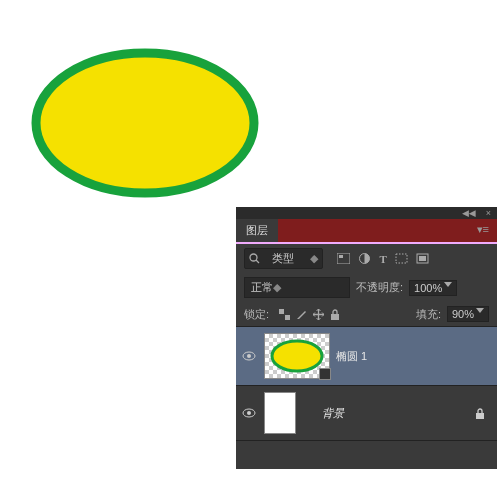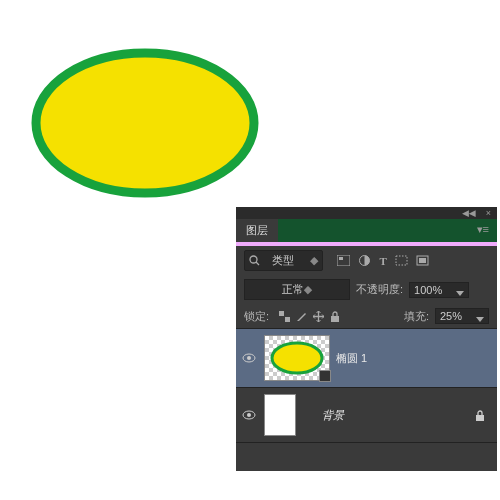--- a/index.html
+++ b/index.html
@@ -1,29 +1,29 @@
 <!DOCTYPE html>
 <html><head>
 <meta charset="utf-8">
 <style>
   body{margin:0;width:500px;height:500px;background:#fff;font-family:"Microsoft YaHei",sans-serif;position:relative;overflow:hidden}
   .canvas{position:absolute;left:30px;top:45px}
   .panel{position:absolute;left:236px;top:207px;width:261px;background:#3a3a3a;color:#ccc;font-size:11px}
   .panel-top{height:12px;background:#2b2b2b;display:flex;justify-content:flex-end;align-items:center;gap:4px;padding:0 6px}
   .panel-top span{font-size:9px;color:#999}
-  .tabs{display:flex;background:#14532d;border-bottom:4px solid #f0abfc}
+  .tabs{display:flex;background:#7f1d1d;border-bottom:2px solid #f0abfc}
   .tab{padding:4px 10px;background:#3a3a3a;color:#ddd;font-size:11px}
   .row{display:flex;align-items:center;gap:6px;padding:4px 8px}
   .kind-filter{display:flex;align-items:center;gap:12px;background:#2a2a2a;border:1px solid #222;border-radius:2px;padding:2px 4px}
   .kind-filter svg{display:block}
   .kind-icons{display:flex;gap:8px;margin-left:8px;align-items:center}
   .kind-icons span{color:#aaa;font-size:11px}
-  .blend{display:flex;align-items:center;background:#2a2a2a;border:1px solid #222;padding:2px 6px;min-width:92px;justify-content:center}
+  .blend{display:flex;align-items:center;background:#2a2a2a;border:1px solid #222;padding:2px 6px;min-width:92px;justify-content:flex-start}
   .lbl{color:#bbb}
-  .val-box{display:flex;align-items:flex-end;background:#2a2a2a;border:1px solid #222;padding:1px 4px;gap:14px}
+  .val-box{display:flex;align-items:flex-start;background:#2a2a2a;border:1px solid #222;padding:1px 4px;gap:2px}
   .tri{width:0;height:0;border-left:4px solid transparent;border-right:4px solid transparent;border-top:5px solid #aaa}
   .lock-icons{display:flex;gap:6px;align-items:center;margin-left:4px}
   .lock-icons svg,.lock-icons span{color:#aaa}
   .layers{background:#3a3a3a;border-top:1px solid #222}
   .layer{display:flex;align-items:center;padding:6px 4px;gap:6px}
   .layer.sel{background:#5b6b84}
   .eye{width:18px;display:flex;justify-content:center}
   .thumb{width:64px;height:44px;border:1px solid #888;background:#fff;display:flex;align-items:center;justify-content:center;position:relative}
   .thumb.checker{background-image:linear-gradient(45deg,#ccc 25%,transparent 25%,transparent 75%,#ccc 75%),linear-gradient(45deg,#ccc 25%,transparent 25%,transparent 75%,#ccc 75%);background-size:8px 8px;background-position:0 0,4px 4px}
   .thumb .corner{position:absolute;right:-2px;bottom:-2px;width:10px;height:10px;background:#333;border:1px solid #888}
@@ -107,21 +107,21 @@
           <path d="M5.5 0 L5.5 11 M0 5.5 L11 5.5" stroke="#aaa" stroke-width="1.3"></path>
           <path d="M5.5 0 L3.5 2 M5.5 0 L7.5 2 M5.5 11 L3.5 9 M5.5 11 L7.5 9 M0 5.5 L2 3.5 M0 5.5 L2 7.5 M11 5.5 L9 3.5 M11 5.5 L9 7.5" stroke="#aaa"></path>
         </svg>
       <svg width="10" height="11">
           <rect x="1" y="5" width="8" height="6" fill="#aaa"></rect>
           <path d="M3 5 V3 a2 2 0 0 1 4 0 V5" fill="none" stroke="#aaa" stroke-width="1.3"></path>
         </svg>
     </div>
     <span class="lbl" style="margin-left:auto">填充:</span>
     <div class="val-box">
-      <span>25%</span>
+      <span>90%</span>
       <span class="tri"></span>
     </div>
   </div>
 
   <div class="layers">
     <div class="layer sel">
       <div class="eye">
         <svg width="14" height="10">
             <ellipse cx="7" cy="5" rx="6" ry="4" fill="none" stroke="#ccc"></ellipse>
             <circle cx="7" cy="5" r="2" fill="#ccc"></circle>

